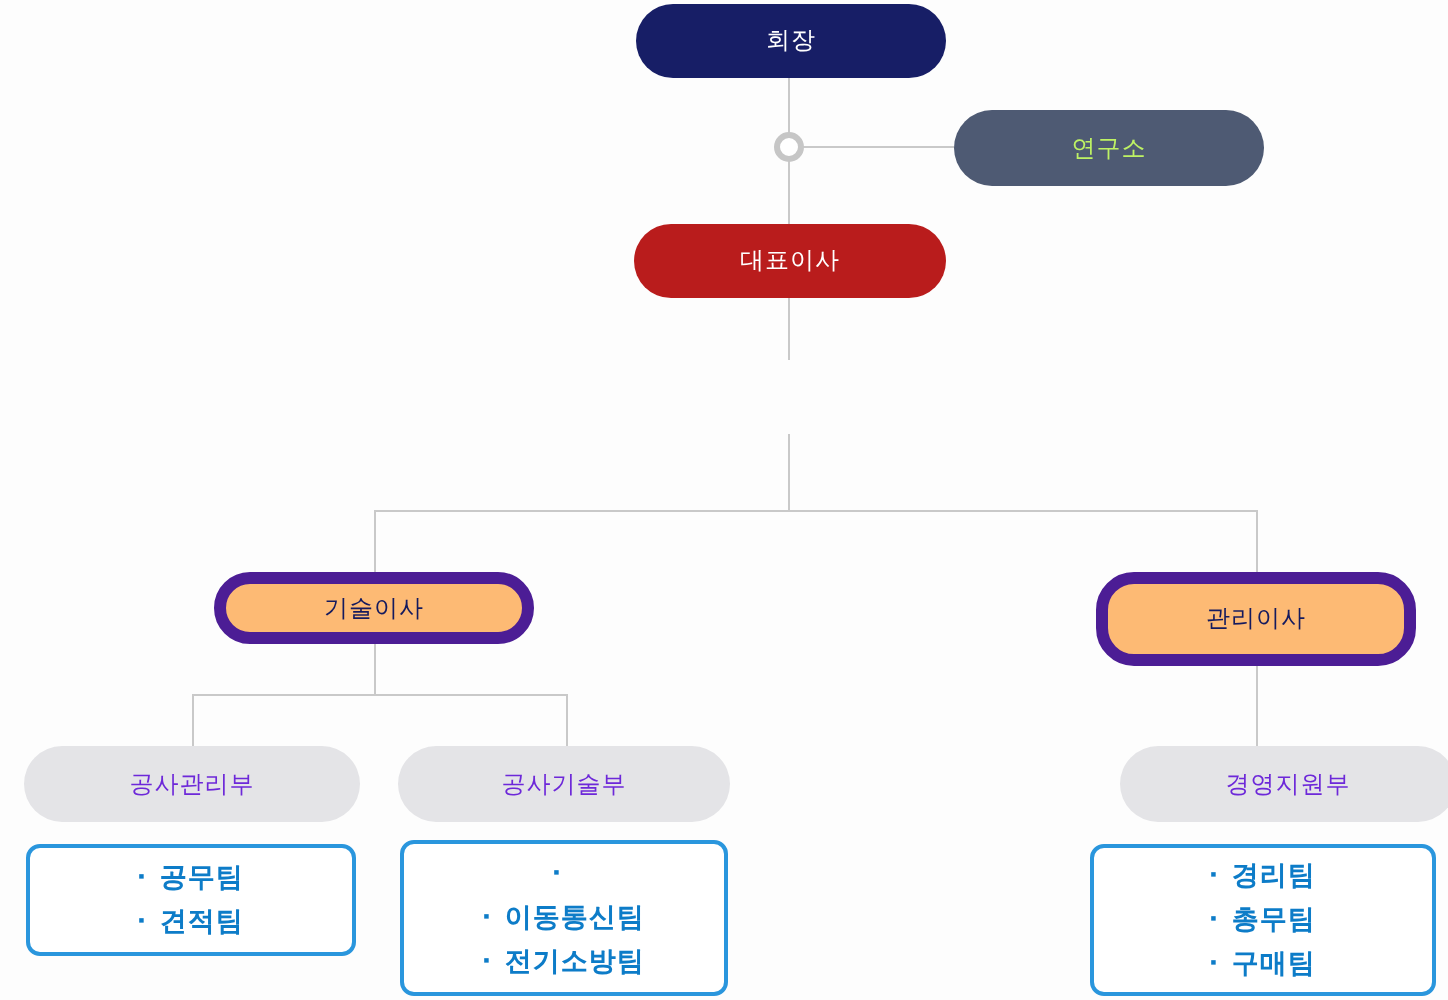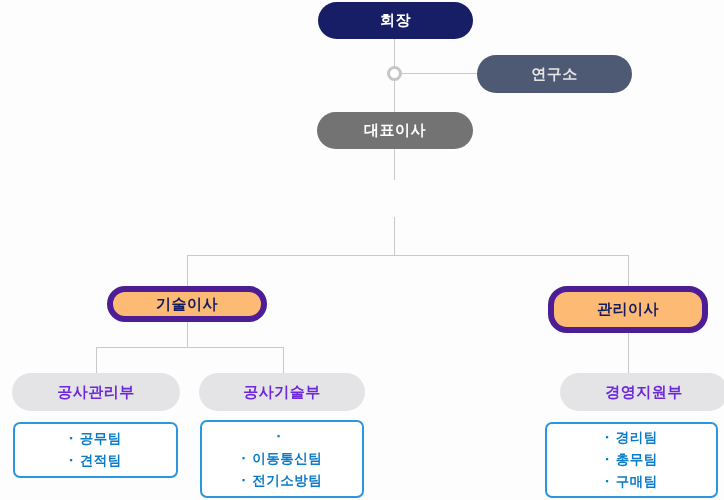--- a/index.html
+++ b/index.html
@@ -9,29 +9,29 @@
     height: 500px;
     background: #fdfdfd;
     font-family: "Liberation Sans", "DejaVu Sans", sans-serif;
     overflow: hidden;
   }
   .pill {
     position: absolute;
     display: flex;
     align-items: center;
     justify-content: center;
-    font-weight: bold;
-    font-size: 15px;
+    font-weight: normal;
+    font-size: 12px;
     border-radius: 19px;
     box-sizing: border-box;
     letter-spacing: 0.5px;
   }
   .pill-navy  { background: #171e66; color: #ffffff; }
-  .pill-slate { background: #4e5a73; color: #e5e5e5; }
-  .pill-blue  { background: #737373; color: #ffffff; }
+  .pill-slate { background: #4e5a73; color: #bef264; }
+  .pill-blue  { background: #b91c1c; color: #ffffff; }
   .pill-outline {
     background: #fdba74;
     border: 6px solid #4c1d95;
     color: #141a5e;
   }
   .pill-gray { background: #e4e4e7; color: #6d28d9; }
 
   .node-chairman { left: 318px; top: 2px;   width: 155px; height: 37px; }
   .node-research { left: 477px; top: 55px;  width: 155px; height: 38px; }
   .node-ceo      { left: 317px; top: 112px; width: 156px; height: 37px; }

